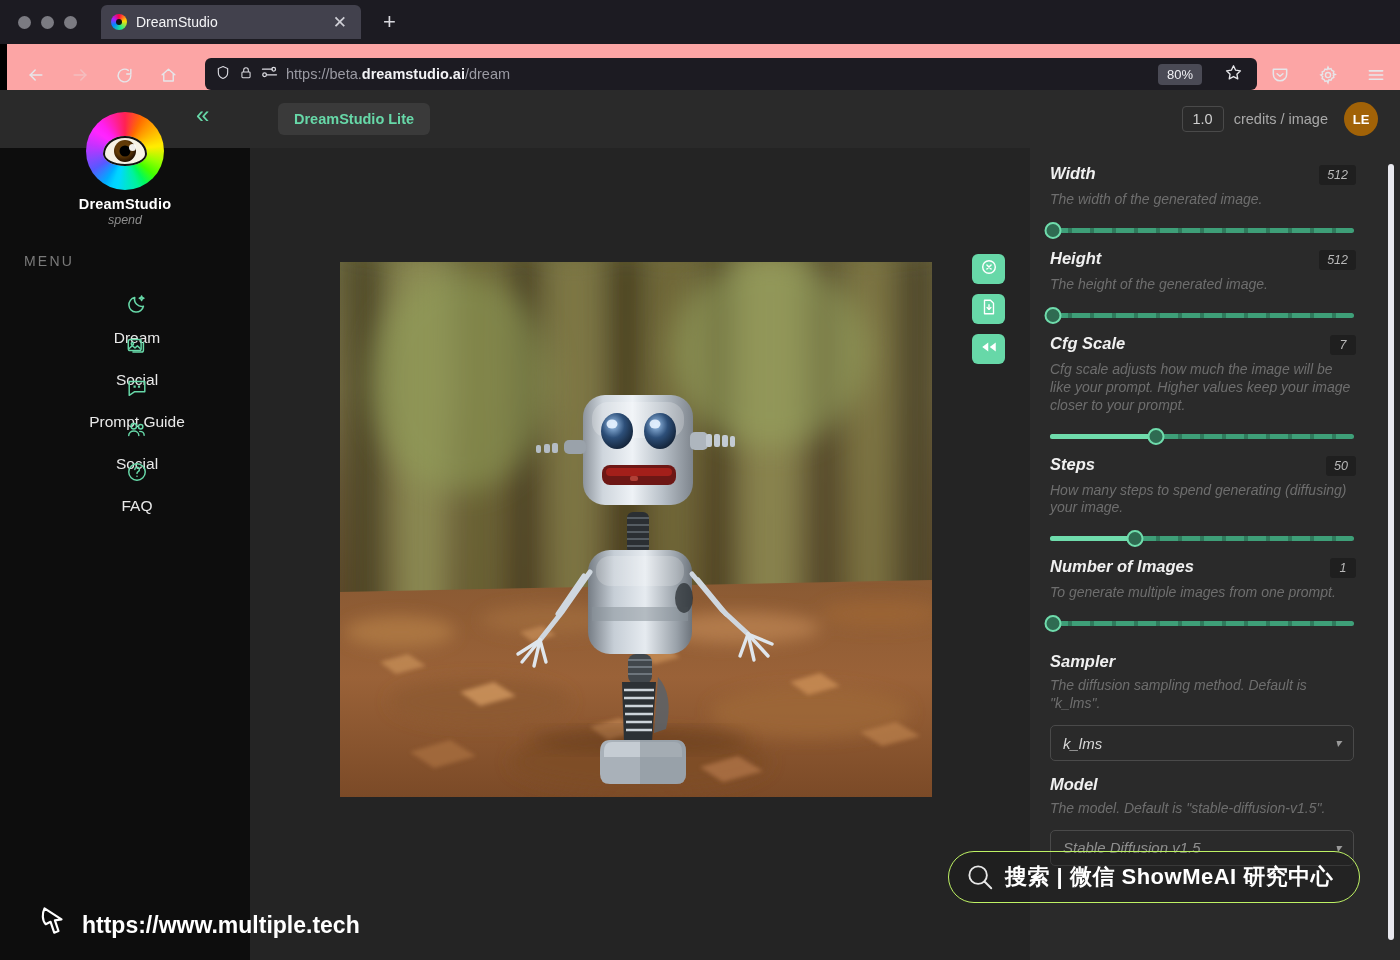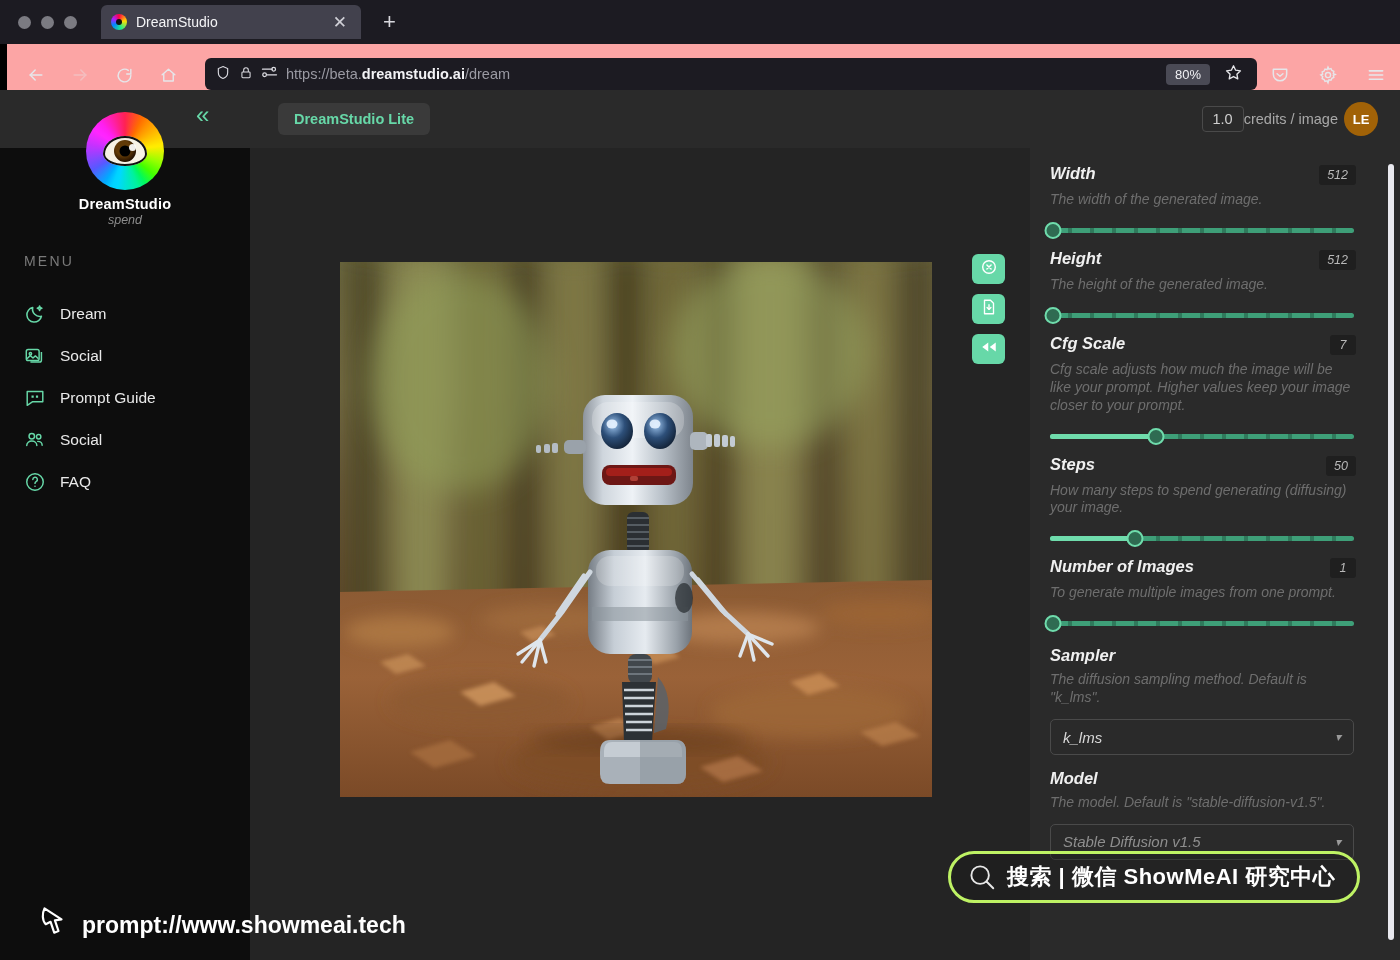--- a/index.html
+++ b/index.html
@@ -50,21 +50,21 @@
   .urlbar {
     flex: 1 1 auto; height: 32px; margin: 0 8px 0 22px;
     background: #1c1b22; border-radius: 6px;
     display: flex; align-items: center; padding: 0 10px; gap: 8px;
   }
   .url-text { font-size: 14.5px; color: #9a9aa3; white-space: nowrap; }
   .url-text b { color: #f2f2f5; font-weight: 700; }
   .url-text .scheme { color: #9a9aa3; }
   .zoom-pill {
     background: #4a4a55; color: #f0f0f4; font-size: 13px;
-    padding: 3px 9px; border-radius: 4px; margin-right: 8px; cursor: pointer;
+    padding: 3px 9px; border-radius: 4px; margin-right: 16px; cursor: pointer;
   }
   .navright { display: flex; align-items: center; gap: 4px; margin-right: 16px; }
 
   
   .appbody {
     position: absolute; left: 0; top: 90px; width: 1400px; height: 870px;
     background: #242424;
   }
   
   .sidebar {
@@ -115,36 +115,36 @@
   }
   .brand-name { color: #fff; font-size: 14.5px; font-weight: 700; margin-top: 6px; letter-spacing: .2px; }
   .brand-sub { color: #8b8b8b; font-size: 12.5px; font-style: italic; margin-top: 1px; }
 
   .menu-label {
     color: #7a7a7a; font-size: 14px; letter-spacing: 2.2px;
     margin: 26px 0 24px 24px;
   }
   .menu-item {
     display: flex; align-items: center; gap: 14px;
-    height: 42px; padding-left: 24px; cursor: pointer;
+    height: 42px; padding-left: 24px; cursor: pointer; flex-direction: column;
   }
   .menu-item .mi-ico { width: 22px; height: 22px; flex: 0 0 auto; display:flex; align-items:center; justify-content:center; }
   .menu-item .mi-label { color: #e9e9e9; font-size: 15.5px; }
 
   
   .topbar {
     position: absolute; left: 250px; top: 0; width: 1150px; height: 58px;
     background: #2a2a2a; display: flex; align-items: center;
   }
   .lite-pill {
     margin-left: 28px; background: #3a3a3a; color: #67d8a8;
     font-size: 14.5px; font-weight: 700; padding: 8px 16px; border-radius: 6px;
     cursor: pointer;
   }
-  .topbar-right { margin-left: auto; display: flex; align-items: center; margin-right: 22px; }
+  .topbar-right { margin-left: auto; display: flex; align-items: center; gap: 10px; margin-right: 22px; }
   .credit-box {
     border: 1px solid #4a4a4a; border-radius: 4px; color: #cfcfcf;
     font-size: 14.5px; padding: 4px 10px; background: #2a2a2a; cursor: text;
   }
   .credit-text { color: #a8a8a8; font-size: 14.5px; }
   .avatar {
     width: 34px; height: 34px; border-radius: 50%; background: #a16207;
     color: #fff; font-size: 13px; font-weight: 700;
     display: flex; align-items: center; justify-content: center; cursor: pointer;
     margin-left: 6px;
@@ -198,21 +198,21 @@
   .sselect .chev { margin-left: auto; color: #9a9a9a; font-size: 12px; }
   .sselect.dim { color: #8e8e8e; }
   .panel-scrollbar {
     position: absolute; right: 6px; top: 16px; width: 6px; height: 776px;
     background: #e9e9ef; border-radius: 3px;
   }
 
   
   .wm-overlay {
     position: absolute; left: 948px; top: 851px; width: 412px; height: 52px;
-    border: 3px solid #bef264; border-radius: 26px;
+    border: 1px solid #bef264; border-radius: 26px;
     display: flex; align-items: center; gap: 10px; padding-left: 16px;
     background: rgba(20,20,20,0.30);
   }
   .wm-mag { width: 30px; height: 30px; flex: 0 0 auto; }
   .wm-text { color: #fff; font-size: 22px; font-weight: 700; white-space: nowrap; letter-spacing: .5px; }
   .wm-bottom {
     position: absolute; left: 38px; top: 906px; display: flex; align-items: center; gap: 14px;
   }
   .wm-url { color: #fff; font-size: 23px; font-weight: 700; white-space: nowrap; }
 </style>
@@ -655,21 +655,21 @@
           <span class="srow-val">1</span>
         </div>
         <div class="srow-desc">To generate multiple images from one prompt.</div>
         <div class="slider">
           <div class="strack-dash"></div>
           <div class="sfill" style="width:1%"></div>
           <div class="sthumb" style="left:1%"></div>
         </div>
       </div>
 
-      <div class="srow" style="margin-top:14px;">
+      <div class="srow" style="margin-top:20px;">
         <div class="srow-head">
           <span class="srow-title">Sampler</span>
         </div>
         <div class="srow-desc">The diffusion sampling method. Default is "k_lms".</div>
         <div class="sselect">
           <span>k_lms</span>
           <span class="chev">▾</span>
         </div>
       </div>
 
@@ -701,16 +701,16 @@
     </span>
     <span class="wm-text">搜索 | 微信 ShowMeAI 研究中心</span>
   </div>
 
   <div class="wm-bottom">
     <span>
       <svg width="30" height="34" viewBox="0 0 24 28" fill="none" stroke="#ffffff" stroke-width="1.8" stroke-linejoin="round">
           <path d="M5 2 C3 6 3 12 6 15 L10 13 L13 22 L16.5 20.6 L13.6 11.8 L19 11 z" fill="none"></path>
         </svg>
     </span>
-    <span class="wm-url">prompt://www.showmeai.tech</span>
+    <span class="wm-url">https://www.multiple.tech</span>
   </div>
 
 </div>
 
 </body></html>

